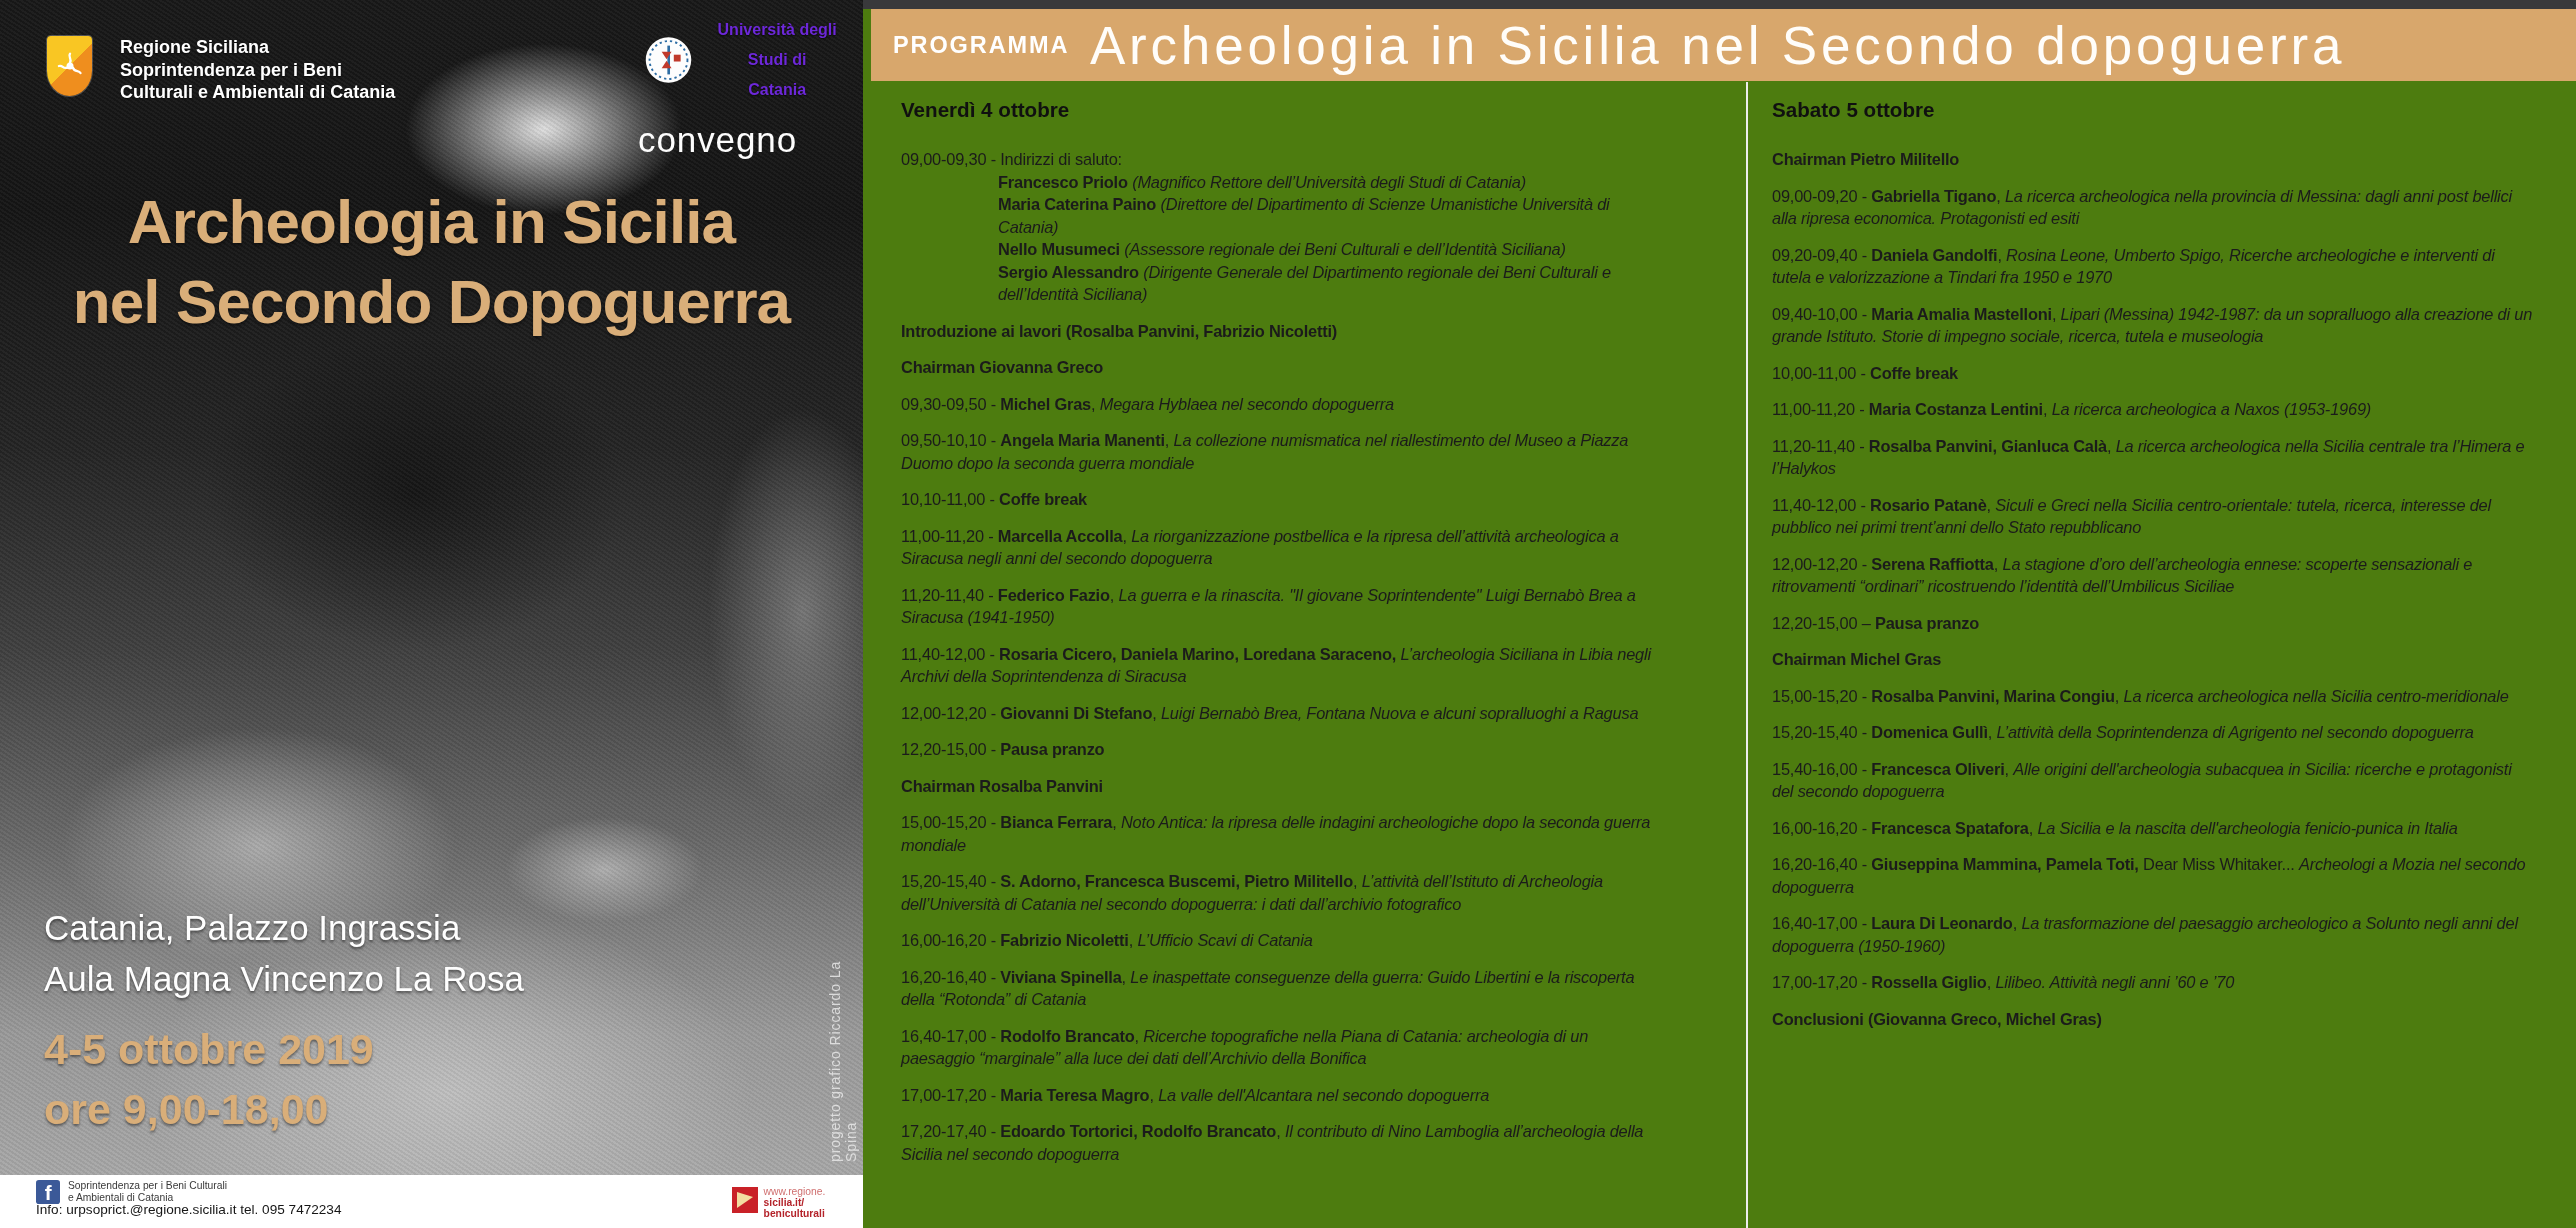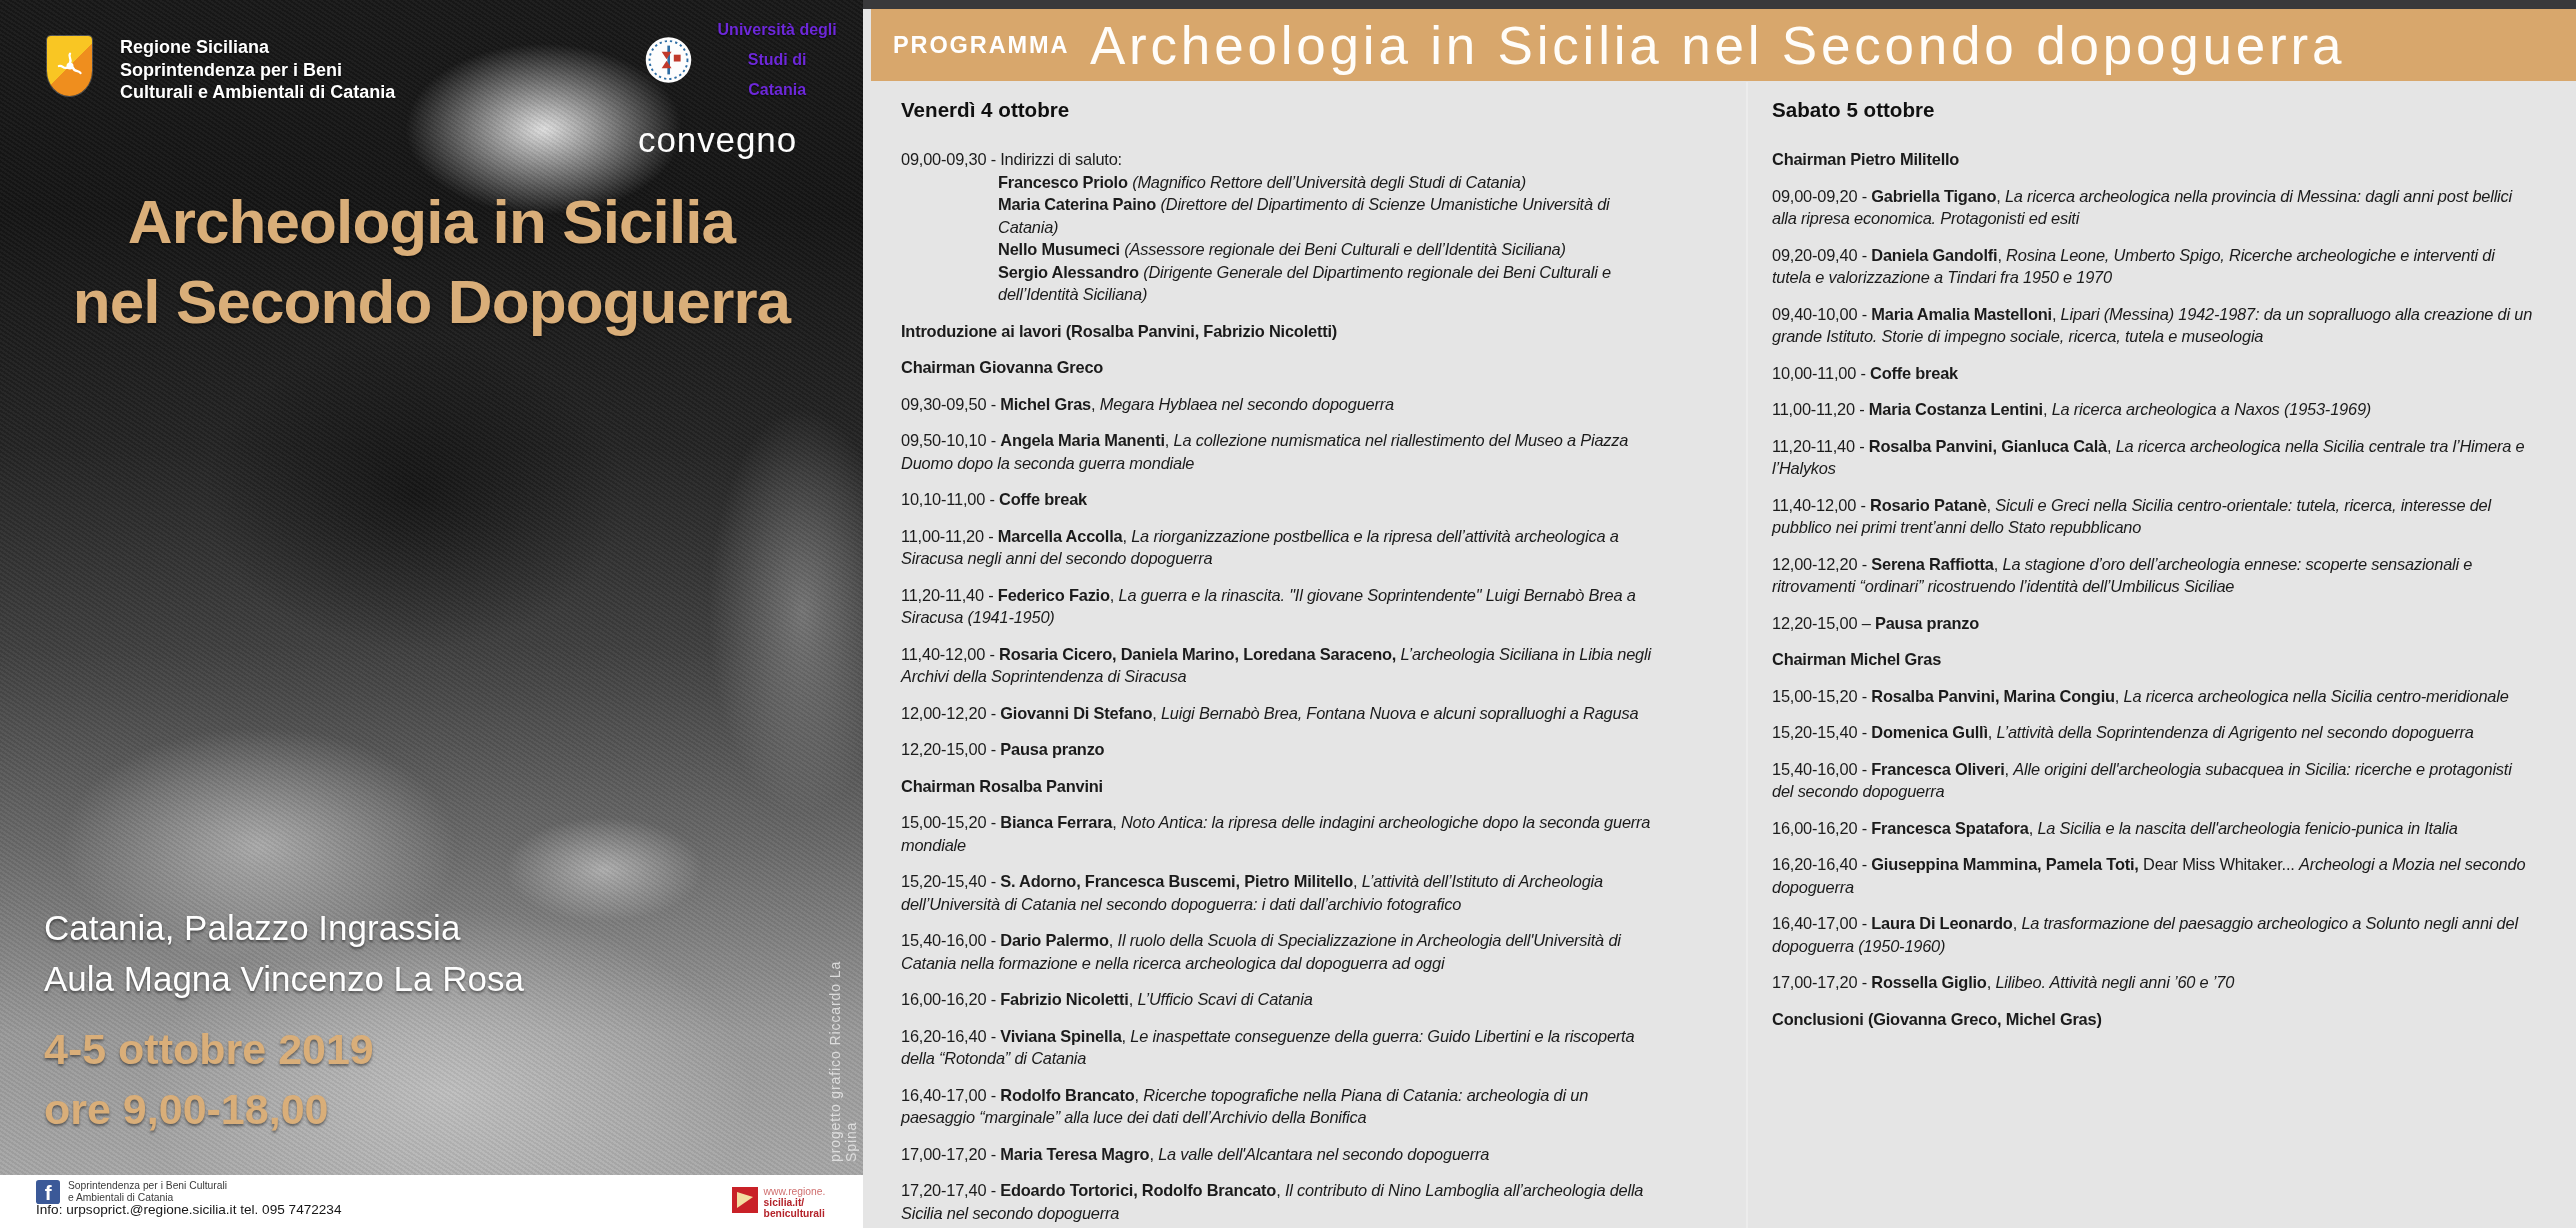--- a/index.html
+++ b/index.html
@@ -73,21 +73,21 @@
   .site-sq { width:26px; height:26px; background:#c92128; position:relative; flex:0 0 auto; }
   .site-sq::after {
     content:""; position:absolute; left:4.7px; top:4.7px;
     border-left:16px solid #f3dda1; border-top:5.6px solid transparent; border-bottom:11.3px solid transparent;
   }
   .site-text { font-size:10.3px; line-height:10.8px; }
   .site-l1 { color:#cf6f6f; }
   .site-l2, .site-l3 { color:#b4232a; font-weight:700; }
 
   
-  #program { position:absolute; left:863px; top:0; width:1713px; height:1229px; background:#e5e5e5; }
+  #program { position:absolute; left:863px; top:0; width:1713px; height:1229px; background:#4d7c0f; }
   .top-strip { position:absolute; left:0; top:0; width:1713px; height:9.4px; background:#39393b; }
   .band {
     position:absolute; left:7.5px; right:0; top:9.4px; height:72px; background:#d8a76c;
     display:flex; align-items:center; white-space:nowrap; overflow:hidden;
   }
   .band-kicker { margin-left:22.5px; color:#fff; font-size:23.5px; font-weight:700; letter-spacing:1.9px; flex:0 0 auto; }
   .band-title { margin-left:20.6px; color:#fffdf9; font-size:53px; font-weight:300; letter-spacing:3.8px; }
   .seam { position:absolute; left:883px; top:82px; bottom:0; width:1.9px; background:#ececec; }
   .col { position:absolute; top:98px; width:765px; color:#1b1b1b; }
   #col1 { left:38px; }
@@ -203,21 +203,20 @@
           <p class="entry"><span>09,50-10,10 - </span><span class="b">Angela Maria Manenti</span><span>, </span><span class="i">La collezione numismatica nel riallestimento del Museo a Piazza Duomo dopo la seconda guerra mondiale</span></p>
           <p class="entry"><span>10,10-11,00 - </span><span class="b">Coffe break</span></p>
           <p class="entry"><span>11,00-11,20 - </span><span class="b">Marcella Accolla</span><span>, </span><span class="i">La riorganizzazione postbellica e la ripresa dell’attività archeologica a Siracusa negli anni del secondo dopoguerra</span></p>
           <p class="entry"><span>11,20-11,40 - </span><span class="b">Federico Fazio</span><span>, </span><span class="i">La guerra e la rinascita. "Il giovane Soprintendente" Luigi Bernabò Brea a Siracusa (1941-1950)</span></p>
           <p class="entry"><span>11,40-12,00 - </span><span class="b">Rosaria Cicero, Daniela Marino, Loredana Saraceno,</span><span> </span><span class="i">L’archeologia Siciliana in Libia negli Archivi della Soprintendenza di Siracusa</span></p>
           <p class="entry"><span>12,00-12,20 - </span><span class="b">Giovanni Di Stefano</span><span>, </span><span class="i">Luigi Bernabò Brea, Fontana Nuova e alcuni sopralluoghi a Ragusa</span></p>
           <p class="entry"><span>12,20-15,00 - </span><span class="b">Pausa pranzo</span></p>
           <p class="entry"><span class="b">Chairman Rosalba Panvini</span></p>
           <p class="entry"><span>15,00-15,20 - </span><span class="b">Bianca Ferrara</span><span>, </span><span class="i">Noto Antica: la ripresa delle indagini archeologiche dopo la seconda guerra mondiale</span></p>
           <p class="entry"><span>15,20-15,40 - </span><span class="b">S. Adorno, Francesca Buscemi, Pietro Militello</span><span>, </span><span class="i">L’attività dell’Istituto di Archeologia dell’Università di Catania nel secondo dopoguerra: i dati dall’archivio fotografico</span></p>
-          <p class="entry"><span>15,40-16,00 - </span><span class="b">Dario Palermo</span><span>, </span><span class="i">Il ruolo della Scuola di Specializzazione in Archeologia dell'Università di Catania nella formazione e nella ricerca archeologica dal dopoguerra ad oggi</span></p>
           <p class="entry"><span>16,00-16,20 - </span><span class="b">Fabrizio Nicoletti</span><span>, </span><span class="i">L’Ufficio Scavi di Catania</span></p>
           <p class="entry"><span>16,20-16,40 - </span><span class="b">Viviana Spinella</span><span>, </span><span class="i">Le inaspettate conseguenze della guerra: Guido Libertini e la riscoperta della “Rotonda” di Catania</span></p>
           <p class="entry"><span>16,40-17,00 - </span><span class="b">Rodolfo Brancato</span><span>, </span><span class="i">Ricerche topografiche nella Piana di Catania: archeologia di un paesaggio “marginale” alla luce dei dati dell’Archivio della Bonifica</span></p>
           <p class="entry"><span>17,00-17,20 - </span><span class="b">Maria Teresa Magro</span><span>, </span><span class="i">La valle dell'Alcantara nel secondo dopoguerra</span></p>
           <p class="entry"><span>17,20-17,40 - </span><span class="b">Edoardo Tortorici, Rodolfo Brancato</span><span>, </span><span class="i">Il contributo di Nino Lamboglia all’archeologia della Sicilia nel secondo dopoguerra</span></p>
         </div>
     </div>
 
     <div class="col" id="col2">
       <h2 class="day-title">Sabato 5 ottobre</h2>

